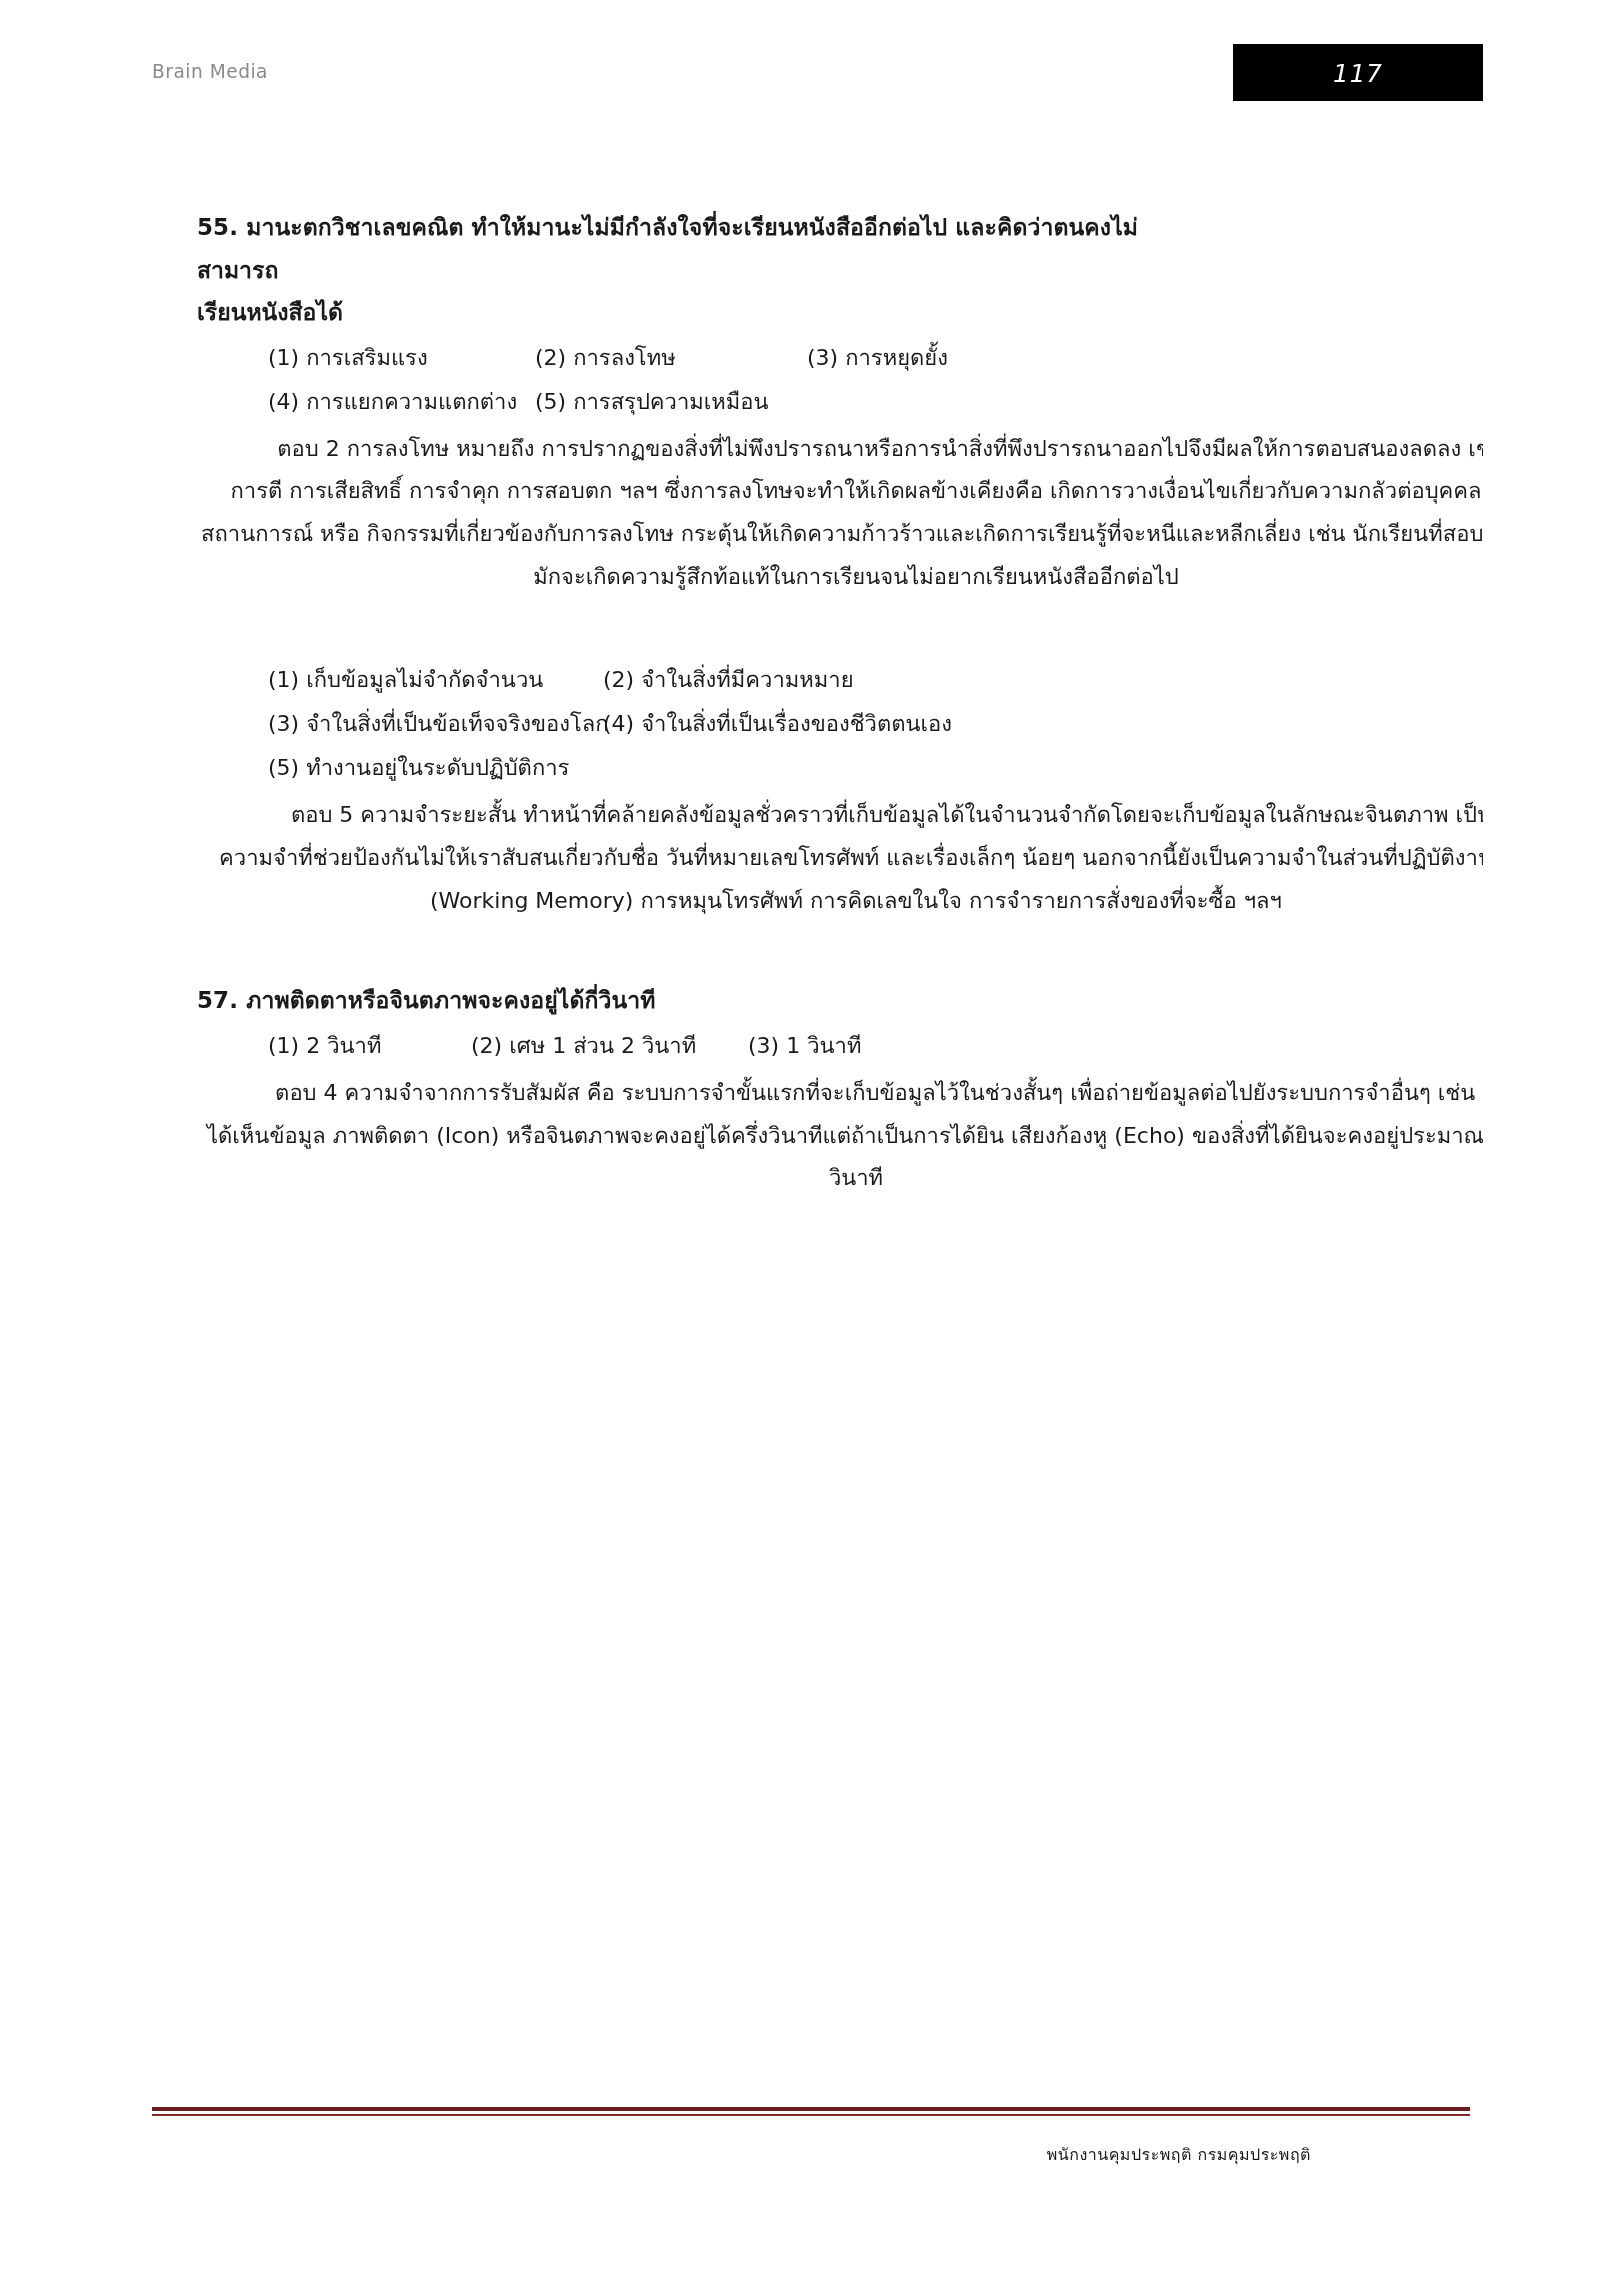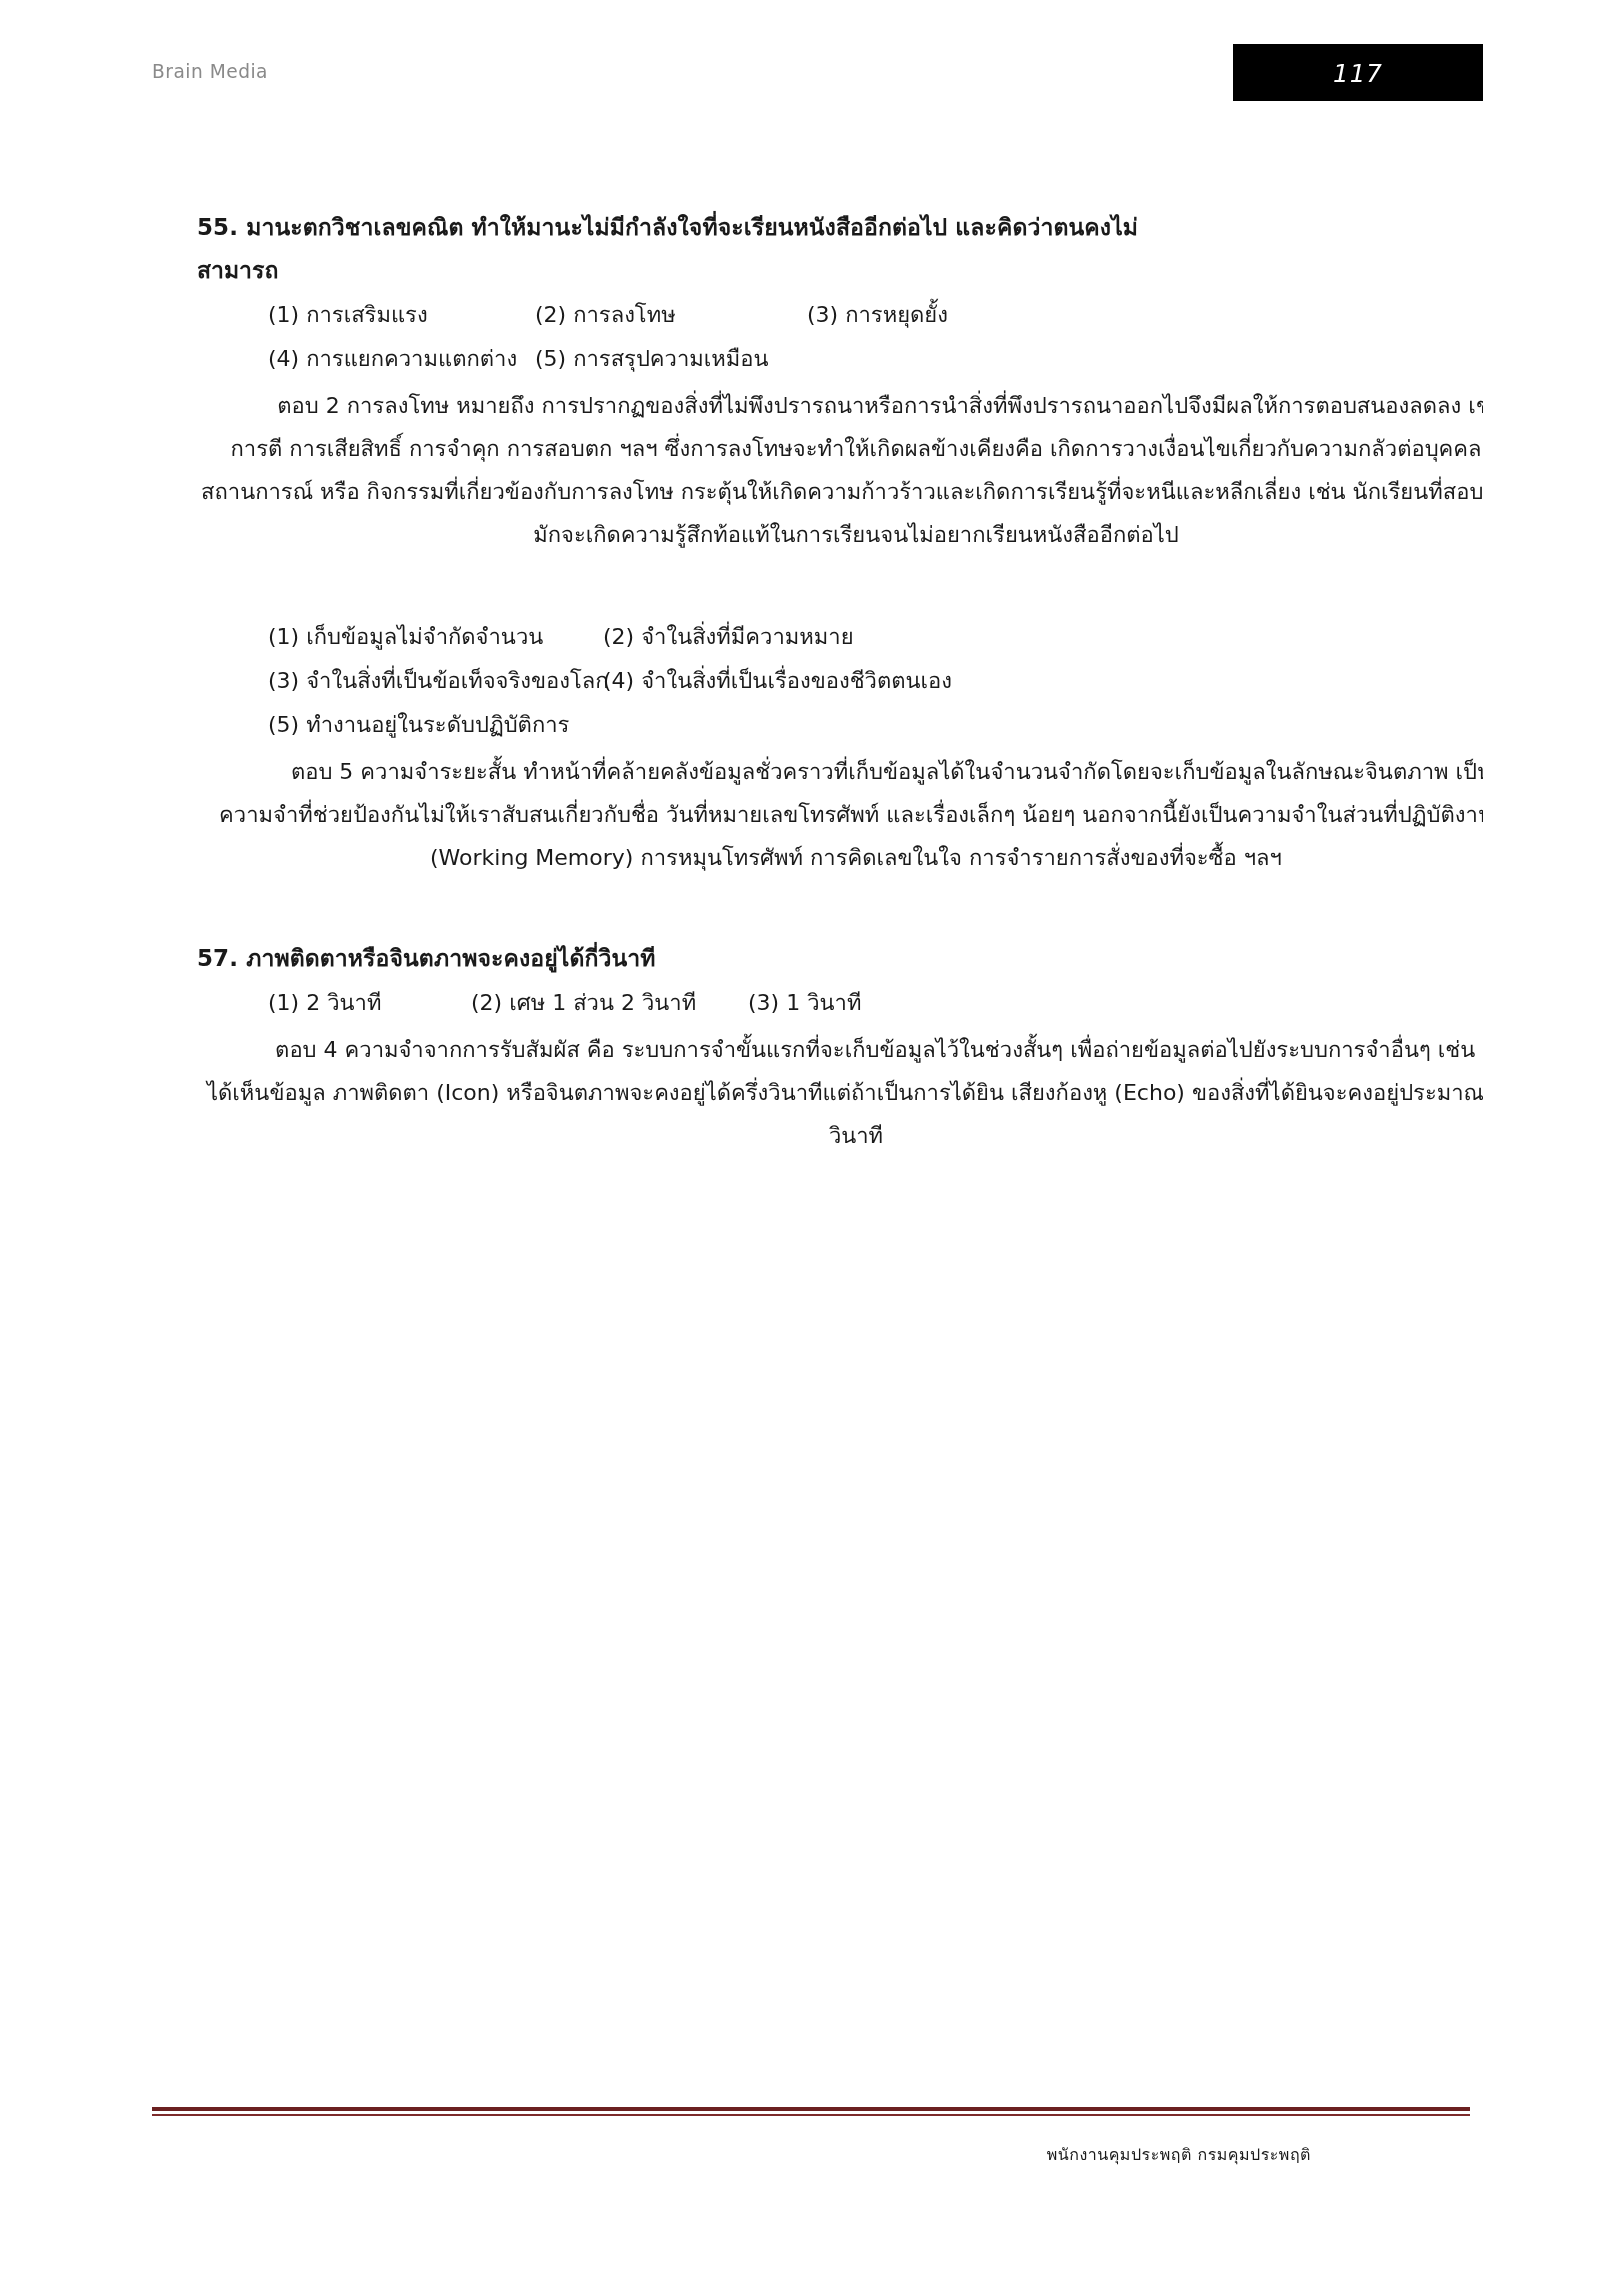--- a/index.html
+++ b/index.html
@@ -131,20 +131,21 @@
 
   <div class="page-number-box">
     <div class="num">117</div>
   </div>
 
   <div class="content">
 
     <div class="q-block">
       <div class="q-title">55. มานะตกวิชาเลขคณิต ทำให้มานะไม่มีกำลังใจที่จะเรียนหนังสืออีกต่อไป และคิดว่าตนคงไม่</div>
       <div class="q-title-cont">สามารถ</div>
+      <div class="q-title-cont">เรียนหนังสือได้</div>
 
       <div class="choices">
         <div class="choice-row">
           <span class="choice" style="width:260px">(1) การเสริมแรง</span>
           <span class="choice" style="width:265px">(2) การลงโทษ</span>
           <span class="choice">(3) การหยุดยั้ง</span>
         </div>
         <div class="choice-row">
           <span class="choice" style="width:260px">(4) การแยกความแตกต่าง</span>
           <span class="choice">(5) การสรุปความเหมือน</span>

